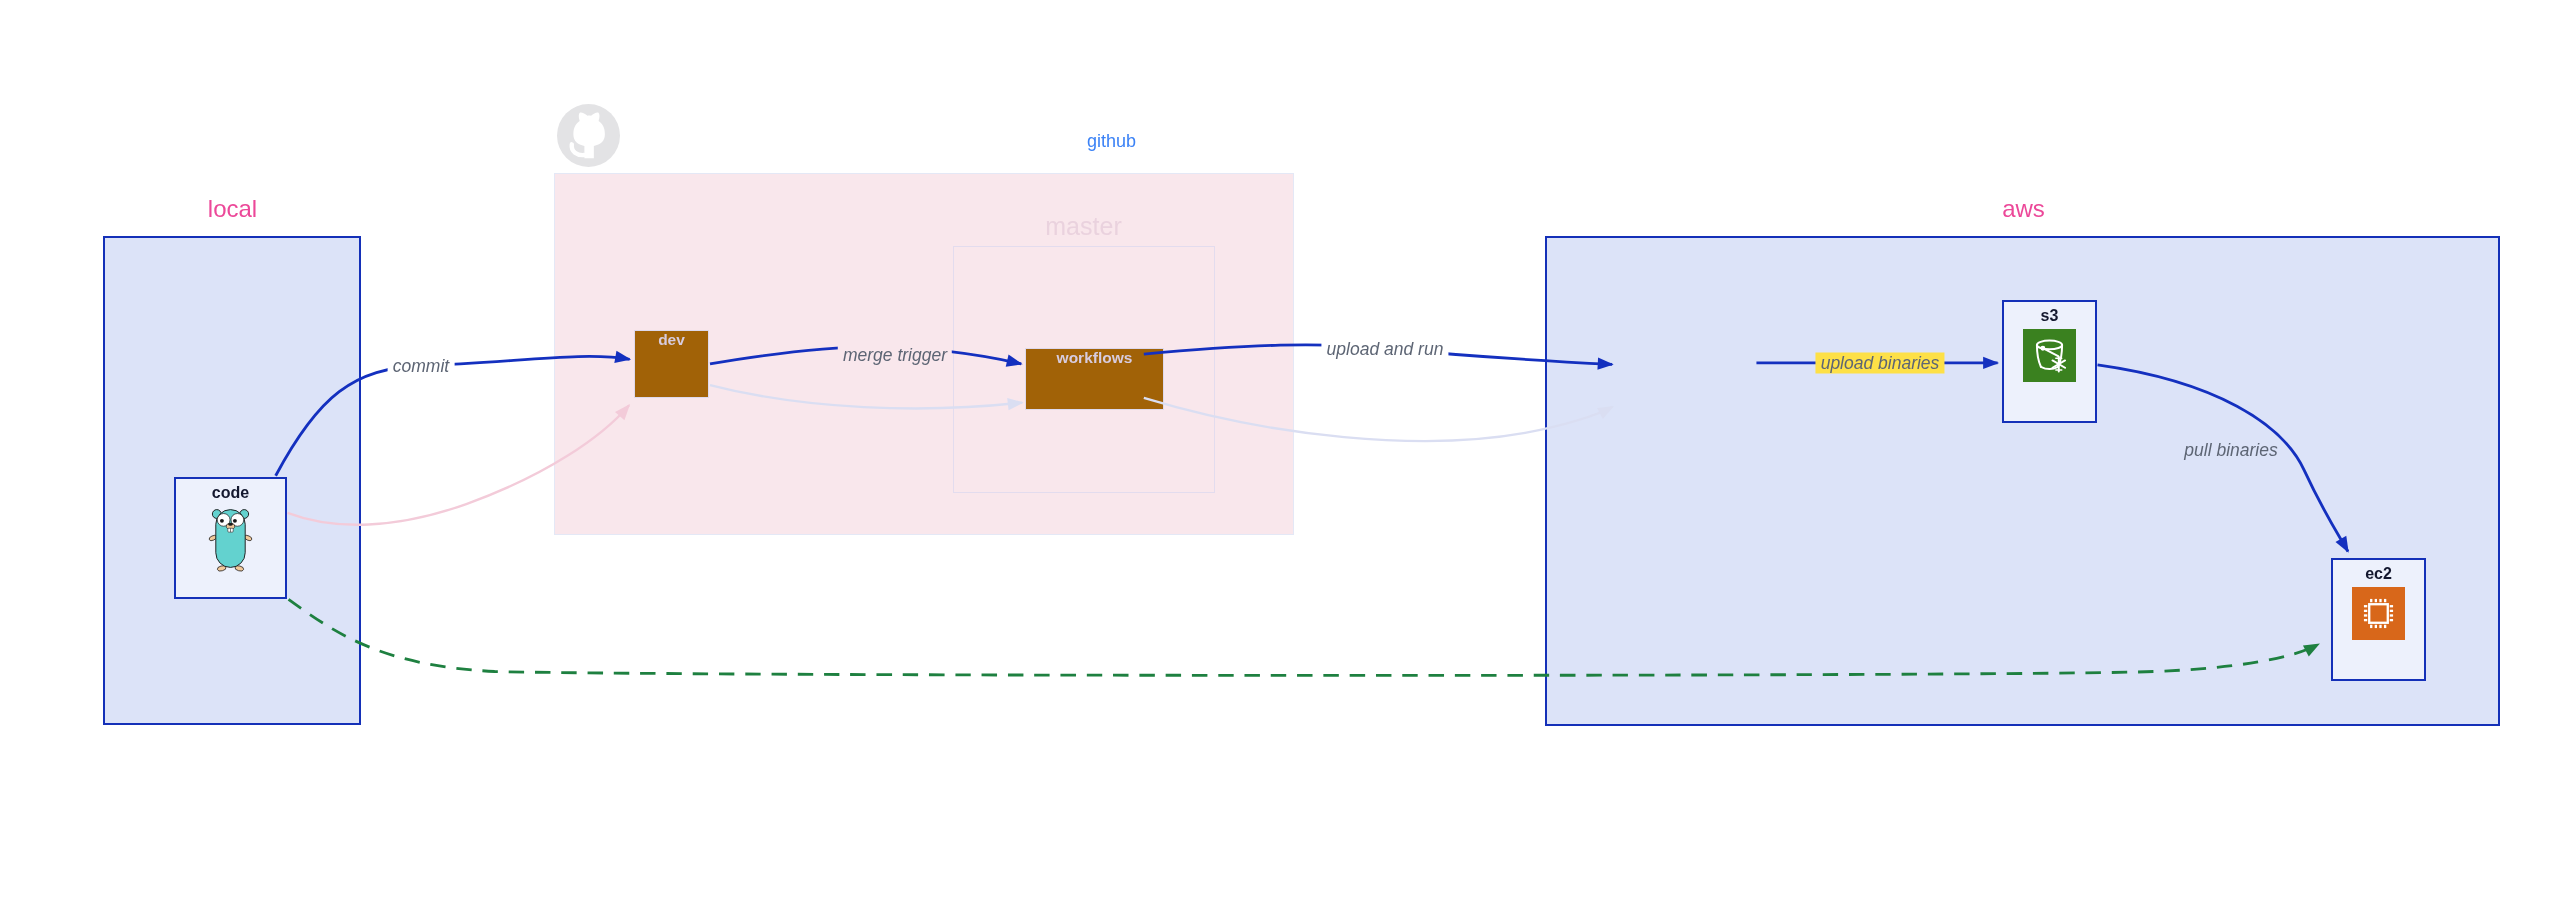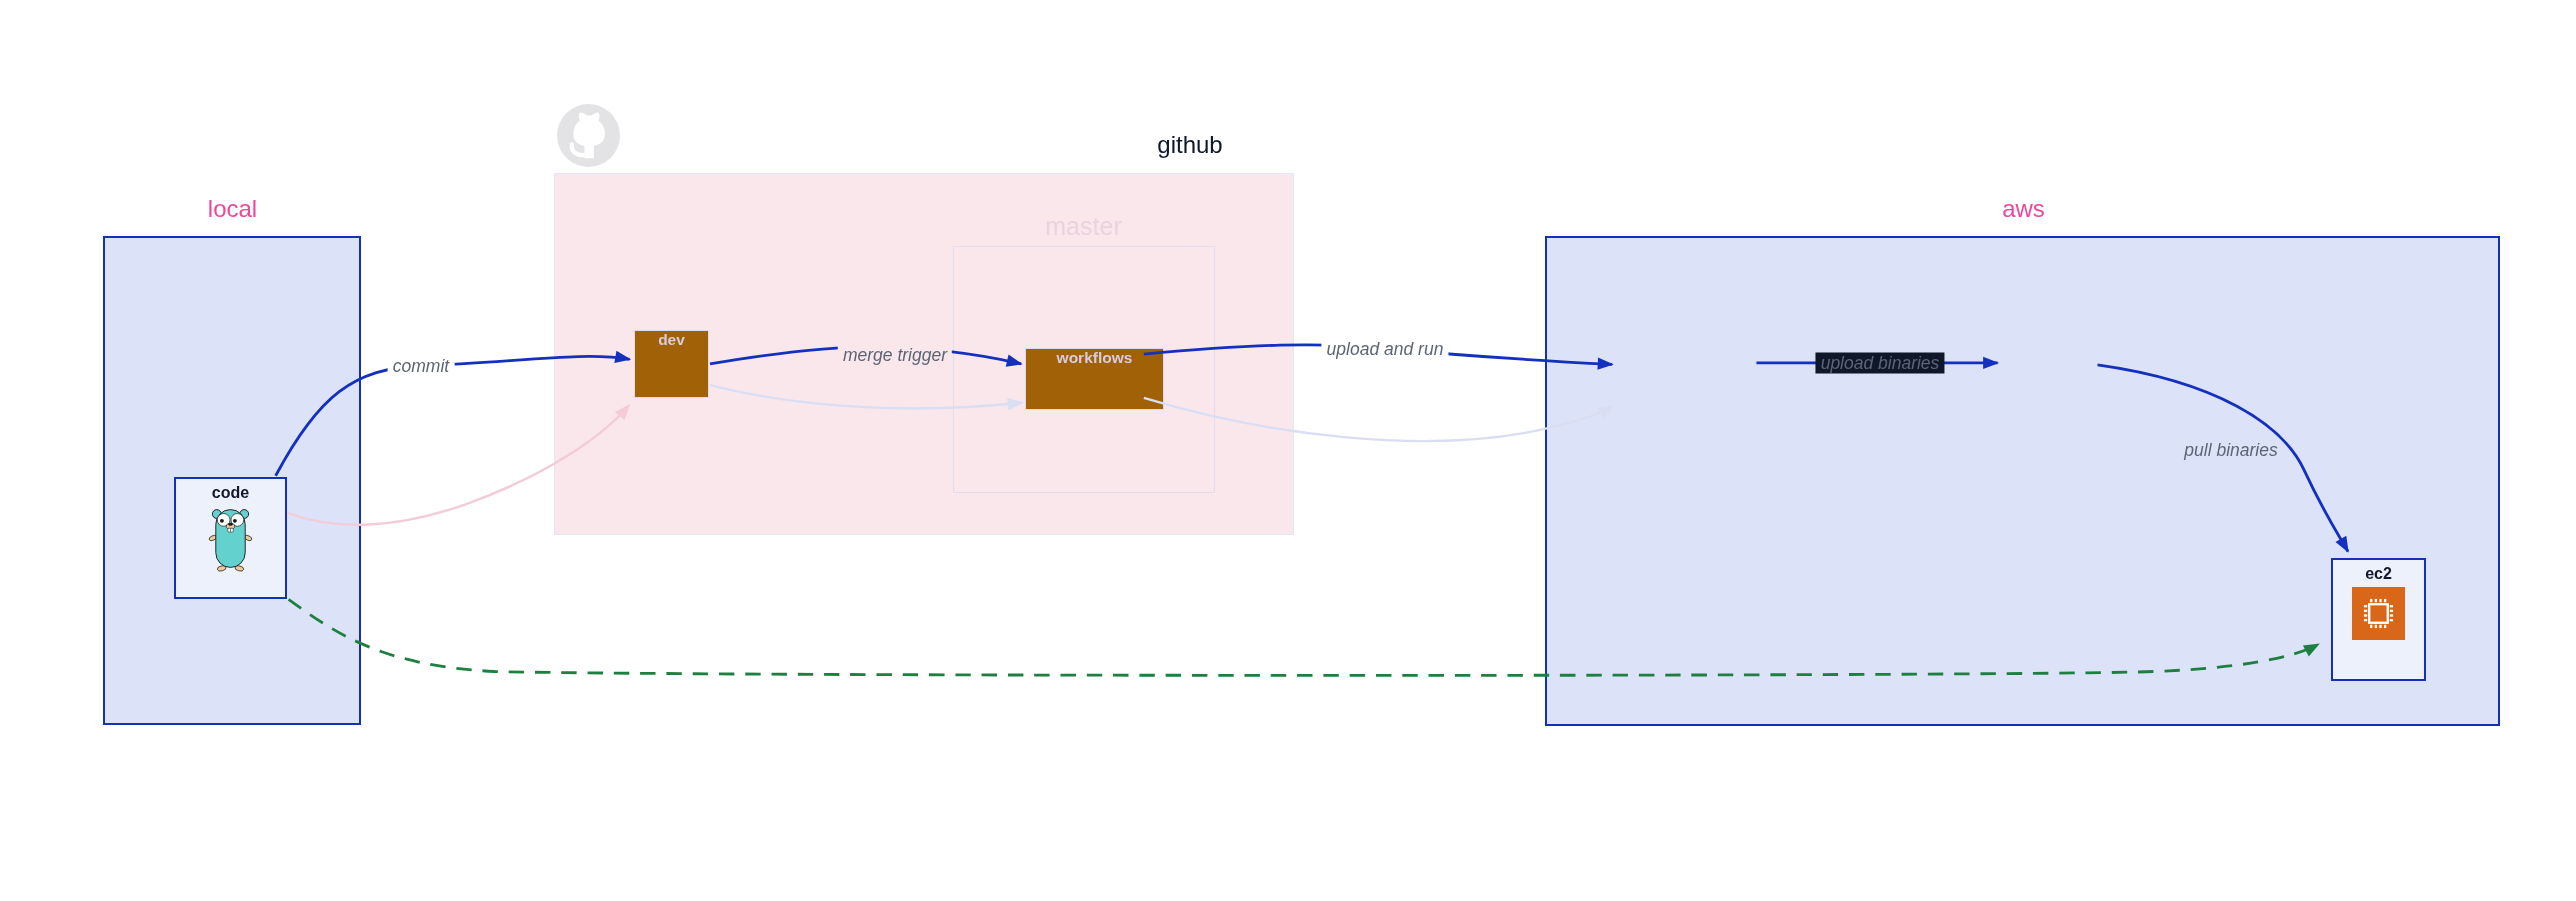--- a/index.html
+++ b/index.html
@@ -6,38 +6,38 @@
   .canvas{position:relative;width:2604px;height:902px;background:#ffffff;
           font-family:"Liberation Sans",sans-serif;overflow:hidden;}
 
   .cluster{position:absolute;box-sizing:border-box;}
   .cluster.blue{background:#dce3f8;border:2.1px solid #1430b8;z-index:1;}
   .cluster.pink{background:#f9e7ec;border:1.5px solid #e4e8f6;z-index:1;}
   .cluster.master{background:transparent;border:1.5px solid #e3dcee;z-index:2;}
 
   .cluster-label{position:absolute;text-align:center;white-space:nowrap;z-index:2;
                  font-size:24px;color:#ec4899;}
-  .cluster-label.ghost-gray{color:#0f172a;font-size:24px;text-align:center;}
+  .cluster-label.ghost-gray{color:#3b82f6;font-size:18px;text-align:left;}
   .cluster-label.ghost-pink{color:#ead2de;font-size:25px;}
 
   .node{position:absolute;box-sizing:border-box;display:flex;flex-direction:column;
         align-items:center;z-index:3;}
   .node.solid{background:#edf1fc;border:2.1px solid #1430b8;}
   .node.ghost{background:#a16207;border:1.5px solid #ded9ec;justify-content:flex-start;}
   .node-label{font-weight:bold;font-size:16px;color:#14182f;margin-top:5.2px;}
   .node.ghost .node-label{color:#d7cce0;margin:0;font-size:15.5px;}
   .icon-tile{margin-top:4.1px;}
 
   .edge-layer{position:absolute;left:0;top:0;z-index:5;}
 
   .edge-label{position:absolute;transform:translate(-50%,-50%);font-style:italic;
               font-size:17.5px;color:#5d6574;white-space:nowrap;padding:0 5.2px;z-index:6;}
   .bg-white{background:#ffffff;}
   .bg-pink{background:#f9e7ec;margin-left:28px;}
-  .bg-lav{background:#0f172a;}
+  .bg-lav{background:#fde047;}
 
   .diagram-title{position:absolute;left:1044px;top:746px;width:520px;text-align:center;
                  font-size:37px;color:#131a33;z-index:6;letter-spacing:-0.5px;
                  text-decoration:underline;text-decoration-thickness:3.6px;text-underline-offset:7.2px;}
 
   .gh-logo{position:absolute;left:557px;top:104px;z-index:2;}
 </style>
 </head>
 <body>
 
@@ -86,20 +86,41 @@
 
   <div class="node ghost" style="left:634px;top:330px;width:75px;height:68px;">
     <div class="node-label">dev</div>
   </div>
 
   <div class="node ghost" style="left:1025px;top:348px;width:139px;height:62px;">
     <div class="node-label">workflows</div>
   </div>
 
 
+  <div class="node solid" style="left:2002px;top:300px;width:95px;height:123px;">
+    <div class="node-label">s3</div>
+    <svg class="icon-tile" width="53" height="53" viewBox="0 0 80 80">
+      <rect x="0" y="0" width="80" height="80" fill="#3a811f"></rect>
+      <g fill="none" stroke="#ffffff" stroke-width="3" stroke-linecap="round">
+        <ellipse cx="40" cy="24" rx="19" ry="6.5"></ellipse>
+        <path d="M21,24 C21,32 23,48 27,57"></path>
+        <path d="M59,24 C59,32 57,48 53,57"></path>
+        <path d="M27,57 Q40,64 53,57"></path>
+        <line x1="30" y1="29" x2="53" y2="41"></line>
+        <circle cx="30" cy="29" r="2.2" fill="#ffffff"></circle>
+      </g>
+      <g stroke="#ffffff" stroke-width="3" stroke-linecap="round">
+        <line x1="54" y1="42" x2="54" y2="64"></line>
+        <line x1="44.5" y1="47.5" x2="63.5" y2="58.5"></line>
+        <line x1="63.5" y1="47.5" x2="44.5" y2="58.5"></line>
+        <line x1="49.5" y1="44" x2="58.5" y2="44" stroke-width="2.2"></line>
+        <line x1="49.5" y1="62" x2="58.5" y2="62" stroke-width="2.2"></line>
+      </g>
+    </svg>
+  </div>
 
   <div class="node solid" style="left:2331px;top:558px;width:95px;height:123px;">
     <div class="node-label">ec2</div>
     <svg class="icon-tile" width="53" height="53" viewBox="0 0 80 80">
       <rect x="0" y="0" width="80" height="80" fill="#d8671a"></rect>
       <g fill="none" stroke="#ffffff" stroke-width="3.5">
         <rect x="26" y="26" width="28" height="28"></rect>
         <line x1="29" y1="18" x2="29" y2="23"></line>
           <line x1="36" y1="18" x2="36" y2="23"></line>
         <line x1="43" y1="18" x2="43" y2="23"></line>

